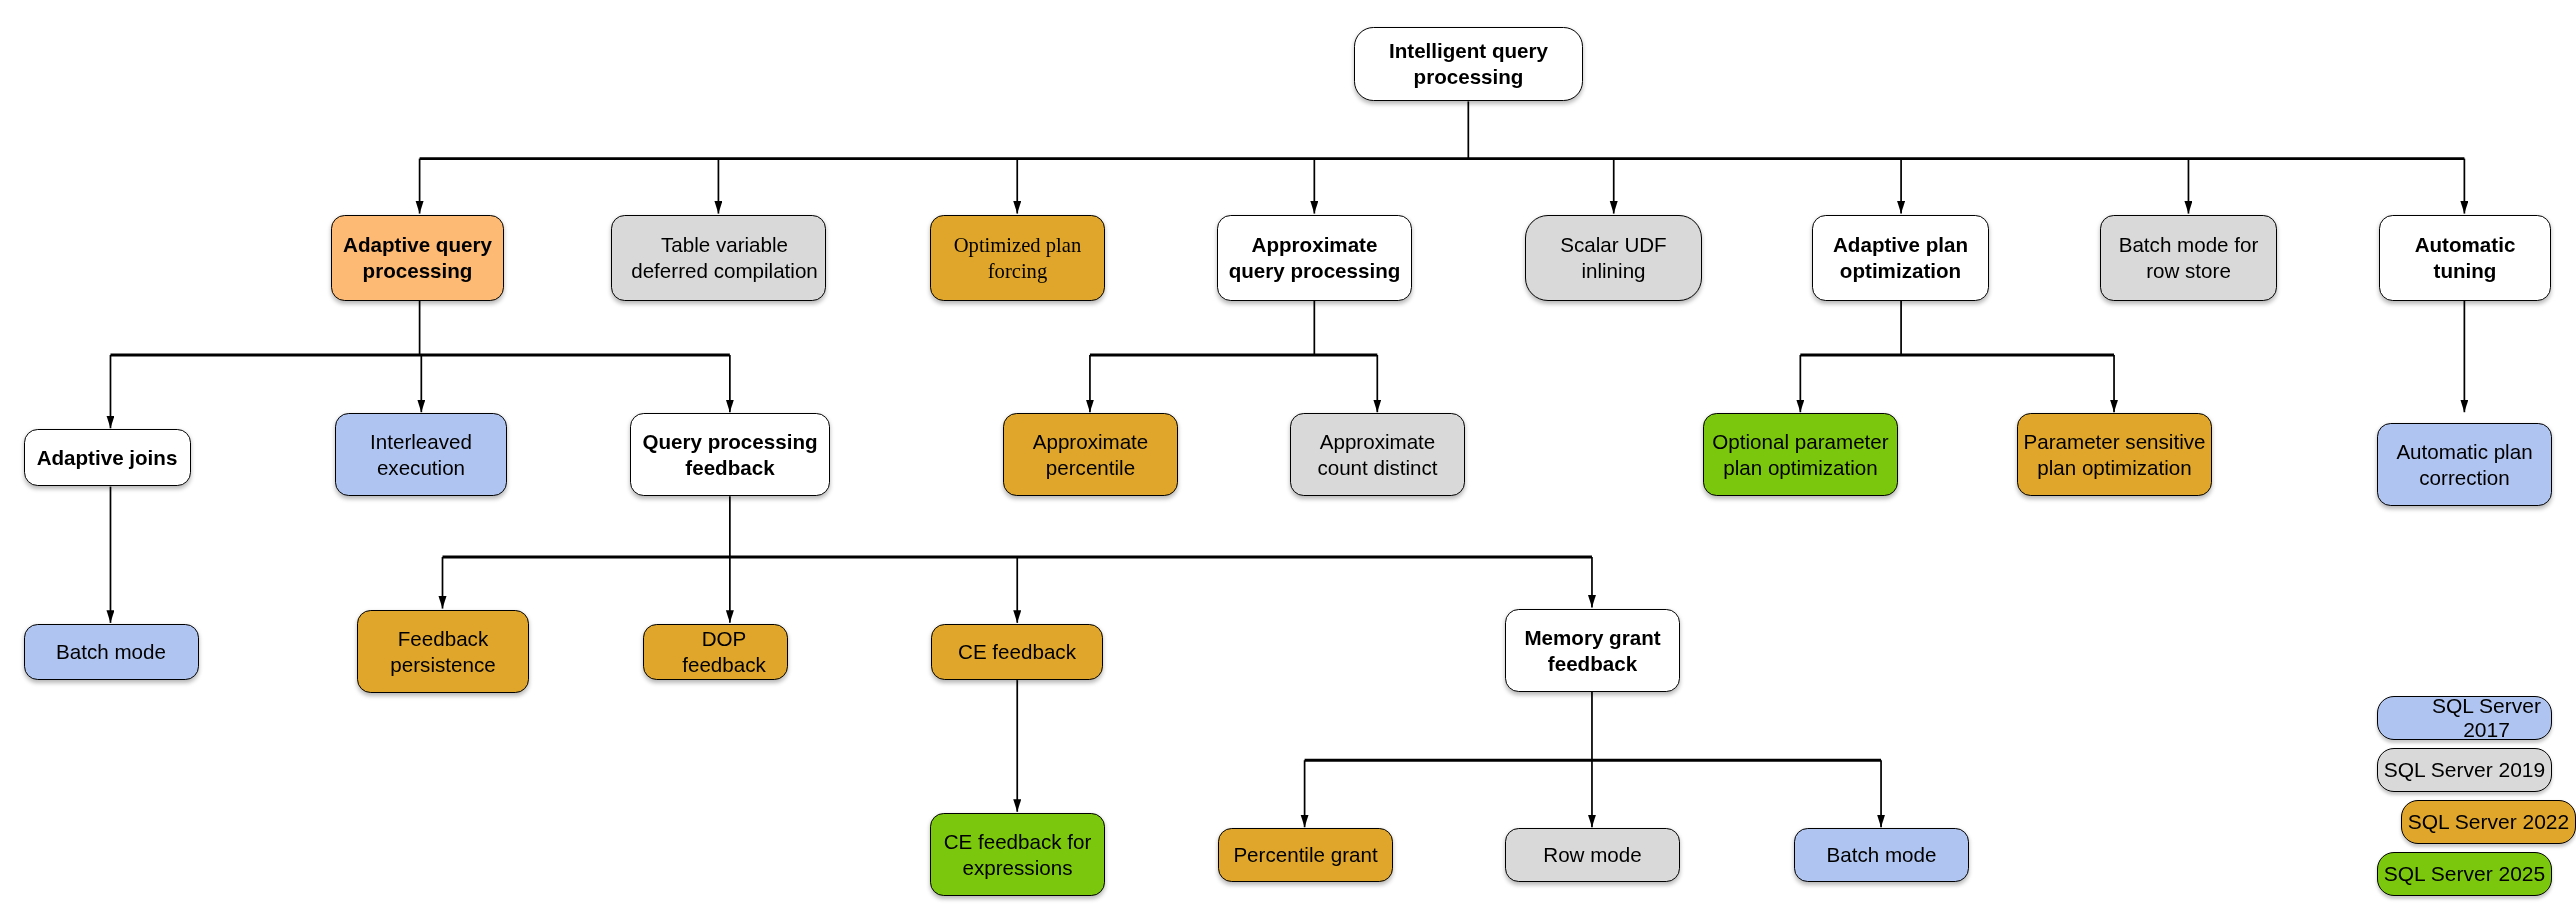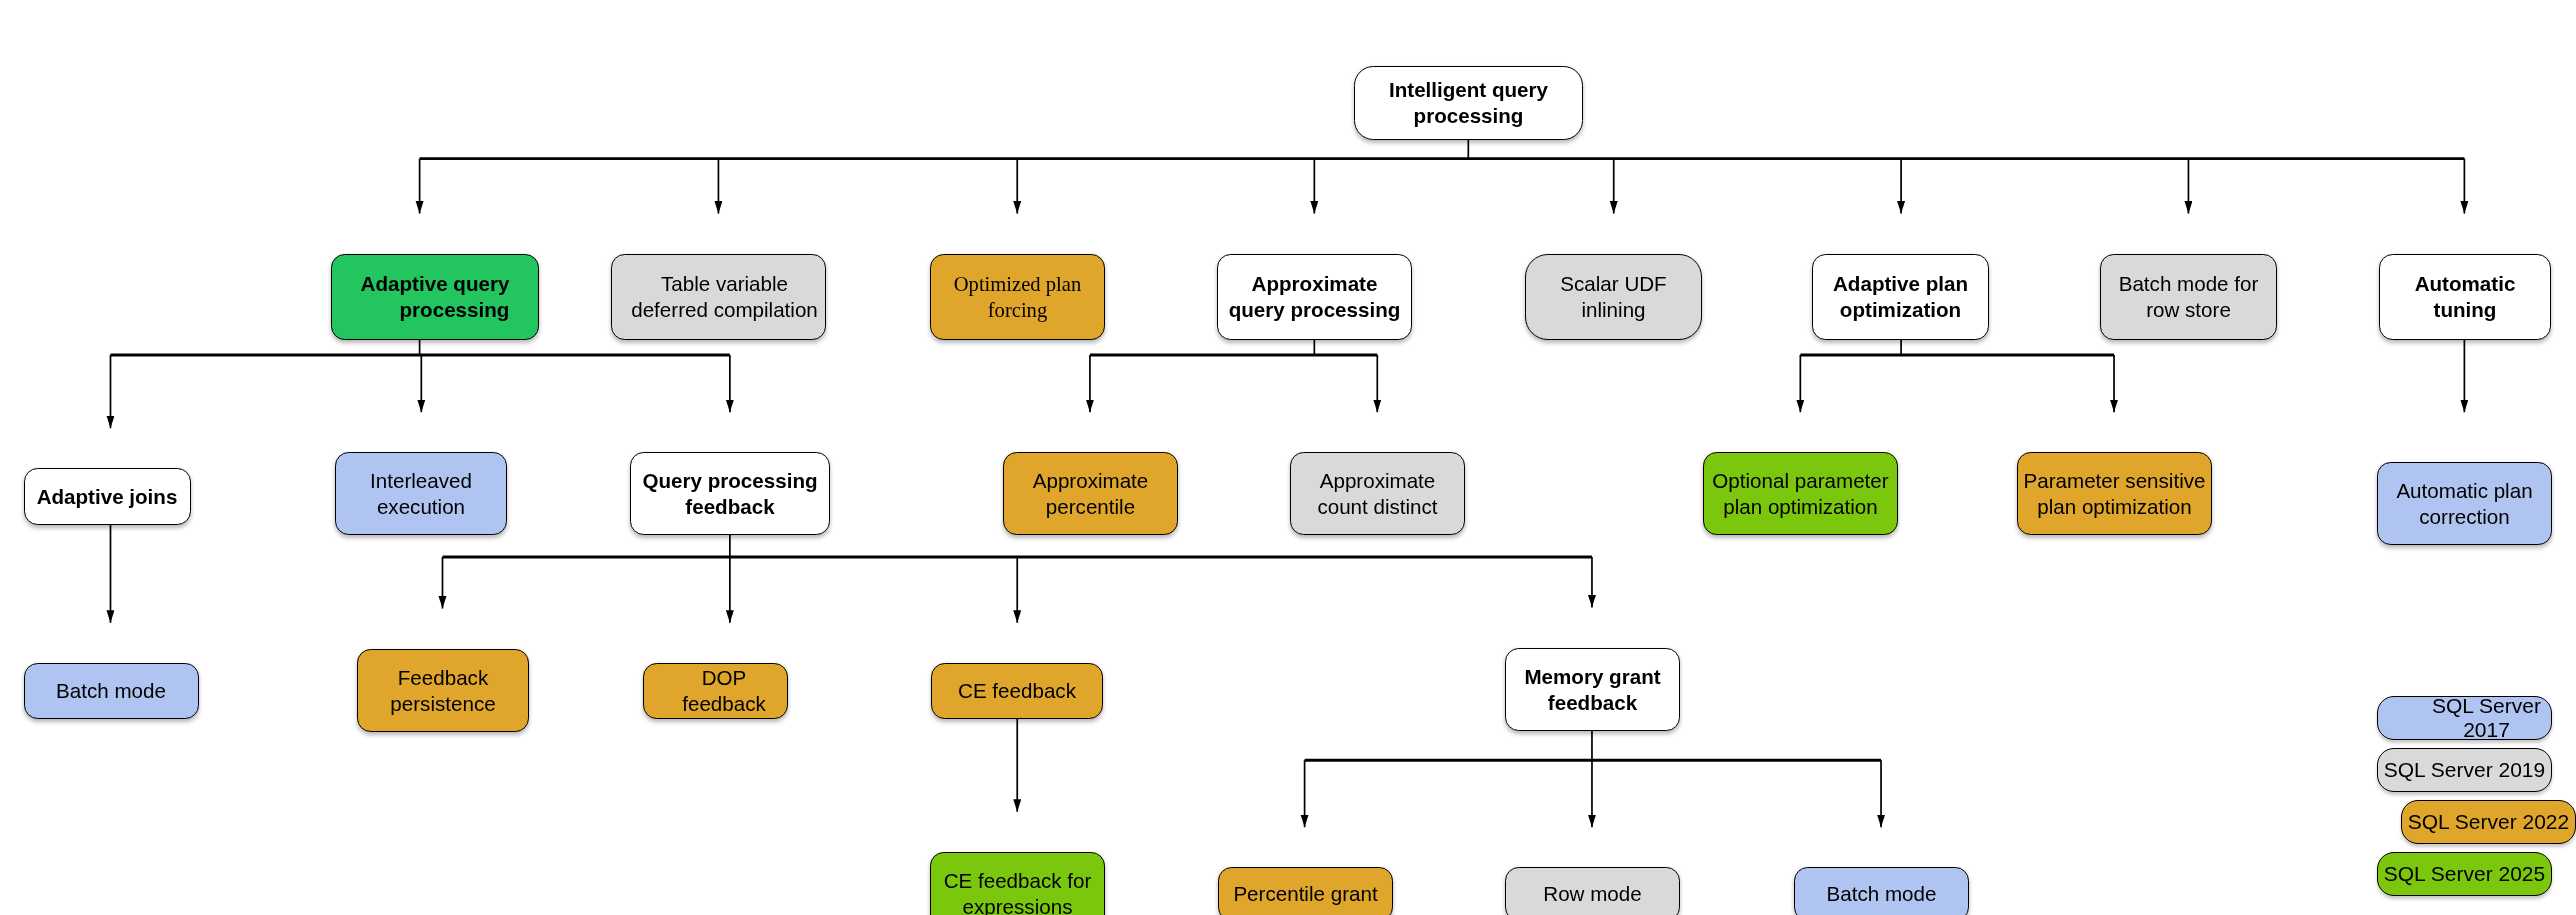--- a/index.html
+++ b/index.html
@@ -30,21 +30,20 @@
     display: flex;
     align-items: center;
     justify-content: center;
     text-align: center;
     font-size: 20.6px;
     line-height: 26px;
     color: #000000;
     white-space: pre-line;
     box-shadow: 0 2.9px 4px rgba(0,0,0,0.28);
     background: #ffffff;
-    margin-top: 39px;
   }
   .node.bold { font-weight: bold; }
   .node.root { border-radius: 19.5px; }
   .legend-item {
     position: absolute;
     box-sizing: border-box;
     border: 1.7px solid #000000;
     border-radius: 17px;
     display: flex;
     align-items: center;
@@ -102,21 +101,21 @@
         <line x1="2781" y1="973" x2="2781" y2="1061" stroke-width="3" marker-end="url(#arrow)"></line>
         <line x1="1777" y1="1188" x2="1777" y2="1418" stroke-width="3" marker-end="url(#arrow)"></line>
         <line x1="2279" y1="1328" x2="2279" y2="1445" stroke-width="3" marker-end="url(#arrow)"></line>
         <line x1="2781" y1="1328" x2="2781" y2="1445" stroke-width="3" marker-end="url(#arrow)"></line>
         <line x1="3286" y1="1328" x2="3286" y2="1445" stroke-width="3" marker-end="url(#arrow)"></line>
       </g>
   </svg>
   <div id="nodes">
       <div class="node bold root" style="left: 1354px; top: 27px; width: 229px; height: 74px; background: rgb(255, 255, 255);">Intelligent query
 processing</div>
-      <div class="node bold" style="left: 331px; top: 215px; width: 208px; height: 86px; background: #22c55e; text-align: right;">Adaptive query
+      <div class="node bold" style="left: 331px; top: 215px; width: 173px; height: 86px; background: #fdba74;">Adaptive query
 processing</div>
       <div class="node" style="left: 611px; top: 215px; width: 215px; height: 86px; background: rgb(217, 217, 217); padding-left: 12px;">Table variable
 deferred compilation</div>
       <div class="node" style="left: 930px; top: 215px; width: 175px; height: 86px; background: rgb(223, 166, 43); font-family: Liberation Serif, serif;">Optimized plan
 forcing</div>
       <div class="node bold" style="left: 1217px; top: 215px; width: 195px; height: 86px; background: rgb(255, 255, 255);">Approximate
 query processing</div>
       <div class="node" style="left: 1525px; top: 215px; width: 177px; height: 86px; background: rgb(217, 217, 217); border-radius: 23px;">Scalar UDF
 inlining</div>
       <div class="node bold" style="left: 1812px; top: 215px; width: 177px; height: 86px; background: rgb(255, 255, 255);">Adaptive plan

